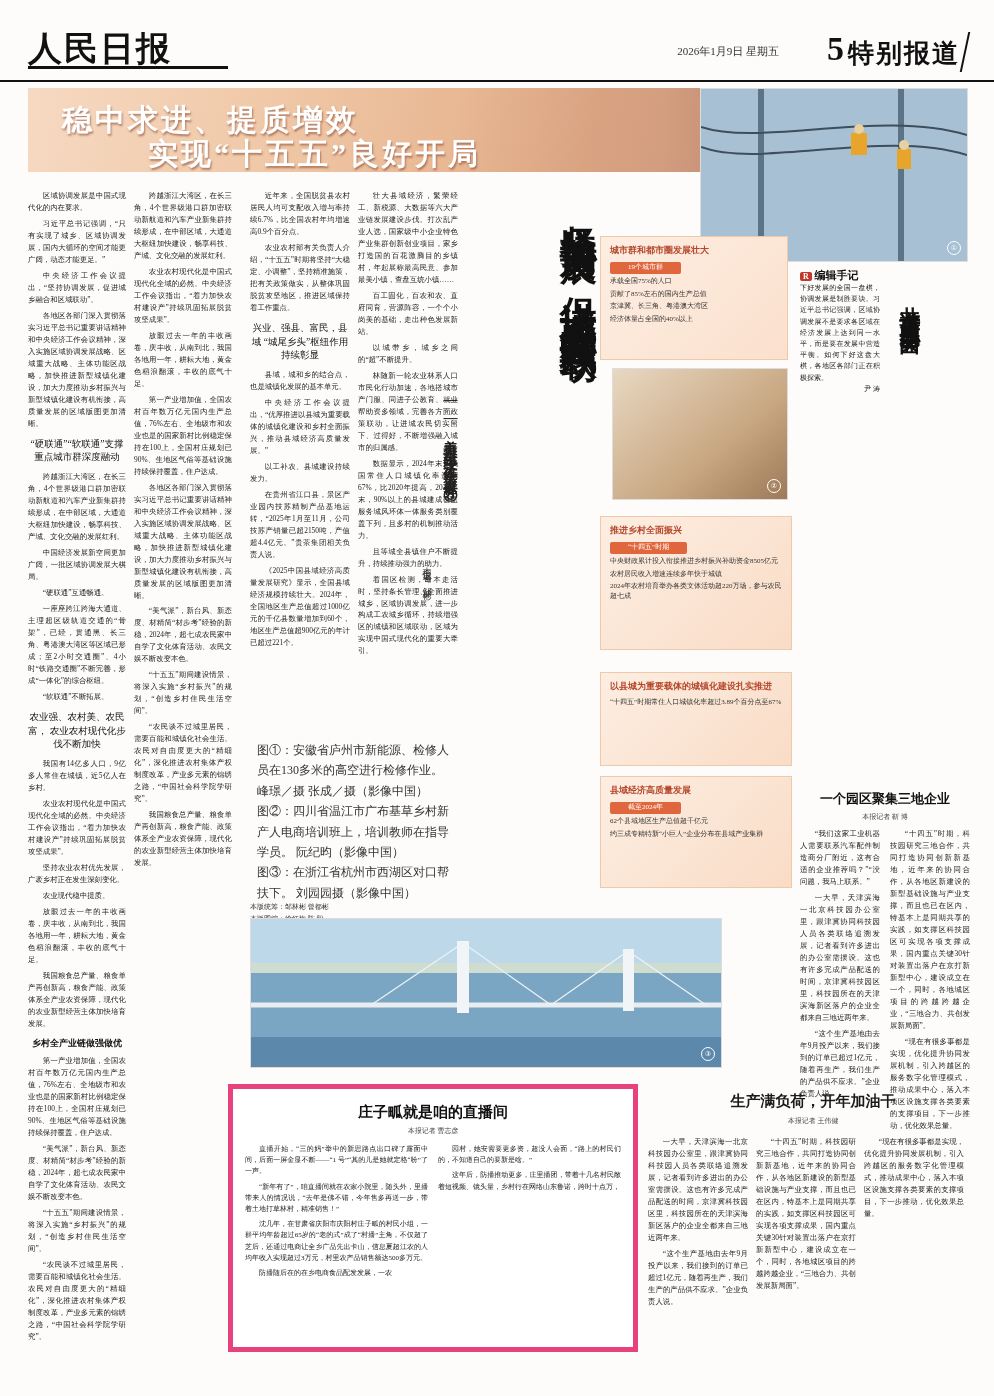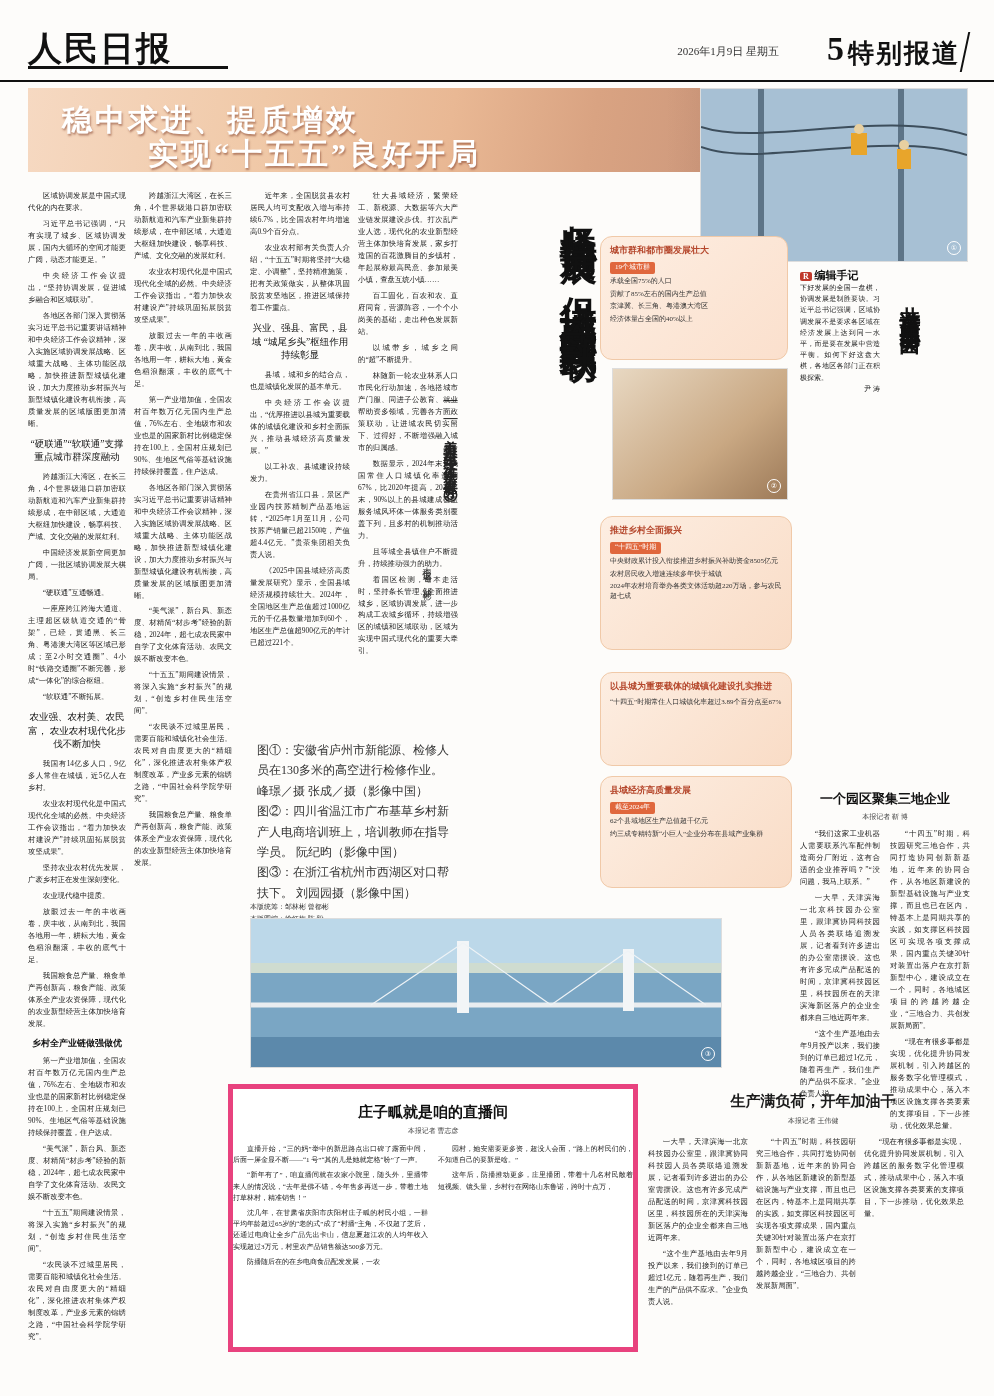--- a/index.html
+++ b/index.html
@@ -51,28 +51,28 @@
 
   
   .photo{position:absolute;border:1px solid #ddd;background:#ccc;overflow:hidden;}
 
   .tower-photo{left:700px;top:88px;width:266px;height:172px;
     background:linear-gradient(160deg,#c8d8e6 0%,#9fb7cb 40%,#7e99b0 100%);}
   .tower-photo .pylon{position:absolute;left:0;top:0;width:100%;height:100%;}
   .circle-num{position:absolute;border:1px solid #fff;border-radius:50%;width:12px;height:12px;
     font-size:7px;color:#fff;text-align:center;line-height:12px;}
 
-  .info-card{position:absolute;border-radius:12px;}
+  .info-card{position:absolute;border-radius:0;}
   .card1{left:600px;top:236px;width:186px;height:122px;background:linear-gradient(135deg,#fdeee2,#fbe0cd);border:1px solid #f0c9a8;}
   .card2{left:600px;top:516px;width:190px;height:132px;background:linear-gradient(135deg,#fdeee2,#f9dcc6);border:1px solid #f0c9a8;}
   .card3{left:600px;top:672px;width:190px;height:92px;background:linear-gradient(135deg,#fdeee2,#f9dcc6);border:1px solid #f0c9a8;}
   .card4{left:600px;top:776px;width:190px;height:110px;background:linear-gradient(135deg,#fdeee2,#f9dcc6);border:1px solid #f0c9a8;}
   .card-title{font-size:9px;font-weight:bold;color:#b5472c;margin:7px 0 5px 9px;}
   .card-row{font-size:7px;color:#333;margin:3px 9px;line-height:1.4;}
-  .tag{display:inline-block;background:#e0673d;color:#fff;font-size:7px;padding:1px 5px;border-radius:2px;}
+  .tag{display:inline-block;background:#e0673d;color:#fff;font-size:7px;padding:1px 18px;border-radius:2px;}
 
   .tea-photo{left:612px;top:368px;width:174px;height:130px;background:linear-gradient(140deg,#e8d8c2,#c9a883 60%,#9d7a58);}
 
   .editor-note{position:absolute;left:800px;top:268px;width:80px;}
   .en-title{font-size:11px;font-weight:bold;color:#111;}
   .en-body{font-size:7px;line-height:1.6;color:#222;text-align:justify;}
 
   .vtitle-right{position:absolute;left:896px;top:290px;height:280px;writing-mode:vertical-rl;text-orientation:upright;
     font-size:21px;font-weight:bold;letter-spacing:3px;color:#111;}
 
@@ -80,21 +80,21 @@
   .park-by{position:absolute;left:800px;top:812px;width:170px;text-align:center;font-size:7px;color:#444;}
 
   
   .bridge{left:250px;top:918px;width:470px;height:148px;
     background:linear-gradient(180deg,#cfe2ee 0%,#b9d6e8 38%,#7fa9c6 52%,#5b88ab 100%);}
 
   
   .redbox{position:absolute;left:228px;top:1084px;width:400px;height:258px;border:5px solid #e8427e;background:#fff;}
   .rb-title{font-size:15px;font-weight:bold;text-align:center;margin:14px 0 4px;color:#111;}
   .rb-by{font-size:7px;text-align:center;color:#444;margin-bottom:8px;}
-  .rb-cols{display:flex;gap:10px;padding:0 0;}
+  .rb-cols{display:flex;gap:10px;padding:0 12px;}
   .rb-col{flex:1;font-size:7px;line-height:1.6;text-align:justify;}
   .rb-col p{margin:0 0 4px;text-indent:2em;}
 
   .bot-title{position:absolute;left:648px;top:1092px;width:330px;text-align:center;font-size:15px;font-weight:bold;}
   .bot-by{position:absolute;left:648px;top:1116px;width:330px;text-align:center;font-size:7px;color:#444;}
 
   .credits{position:absolute;left:250px;top:902px;font-size:7px;line-height:1.7;color:#333;}
   .figcaps{position:absolute;left:250px;top:740px;width:200px;font-size:12px;line-height:1.7;color:#333;margin-left:7px;}
 </style>
 </head>
@@ -165,21 +165,21 @@
     <div class="sub-h">兴业、强县、富民，县域
 “城尾乡头”枢纽作用持续彰显</div>
     <p>县域，城和乡的结合点，也是城镇化发展的基本单元。</p>
     <p>中央经济工作会议提出，“优厚推进以县城为重要载体的城镇化建设和乡村全面振兴，推动县域经济高质量发展。”</p>
     <p>以工补农、县城建设持续发力。</p>
     <p>在贵州省江口县，景区产业园内技苏精制产品基地运转，“2025年1月至11月，公司技苏产销量已超2150吨，产值超4.4亿元。”贵茶集团相关负责人说。</p>
     <p>《2025中国县域经济高质量发展研究》显示，全国县域经济规模持续壮大。2024年，全国地区生产总值超过1000亿元的千亿县数量增加到60个，地区生产总值超900亿元的年计已超过221个。</p>
   </div>
 
   <div class="col" style="left:358px;top:190px;width:100px;height:540px;">
-    <p>壮大县域经济，繁荣经工、新税源、大数据等六大产业链发展建设步伐。打次乱产业人选，现代化的农业新型经营主体加快培育发展，家乡打造国的百花激腾目的乡镇村，年起展称最高民意、参加最美小镇，查盘互统小镇……</p>
+    <p>壮大县域经济，繁荣经工、新税源、大数据等六大产业链发展建设步伐。打次乱产业人选，国家级中小企业特色产业集群创新创业项目，家乡打造国的百花激腾目的乡镇村，年起展称最高民意、参加最美小镇，查盘互统小镇……</p>
     <p>百工固化，百农和农、直府同育，营源阵容，一个个小岗美的基础，走出种色发展新站。</p>
     <p>以城带乡，城乡之间的“超”不断提升。</p>
     <p>林随新一轮农业林系人口市民化行动加速，各地搭城市产门服、同进子公教育、就业帮助资多领域，完善各方面政策联动，让进城农民切实留下、过得好，不断增强融入城市的归属感。</p>
     <p>数据显示，2024年末，我国常住人口城镇化率达到67%，比2020年提高，2025年末，90%以上的县城建成覆盖服务城风环体一体服务类别覆盖下列，且多村的机制推动活力。</p>
     <p>且等城全县镇住户不断提升，持续推动强力的助力。</p>
     <p>着国区检测，命本走活时，坚持条长管理、全面推进城乡，区域协调发展，进一步构成工农城乡循环，持续增强区的城镇和区域联动，区域为实现中国式现代化的重要大牵引。</p>
   </div>
 
   <div class="figcaps">
     <div>图①：安徽省庐州市新能源、检修人员在130多米的高空进行检修作业。 峰璟／摄  张成／摄（影像中国）</div>

